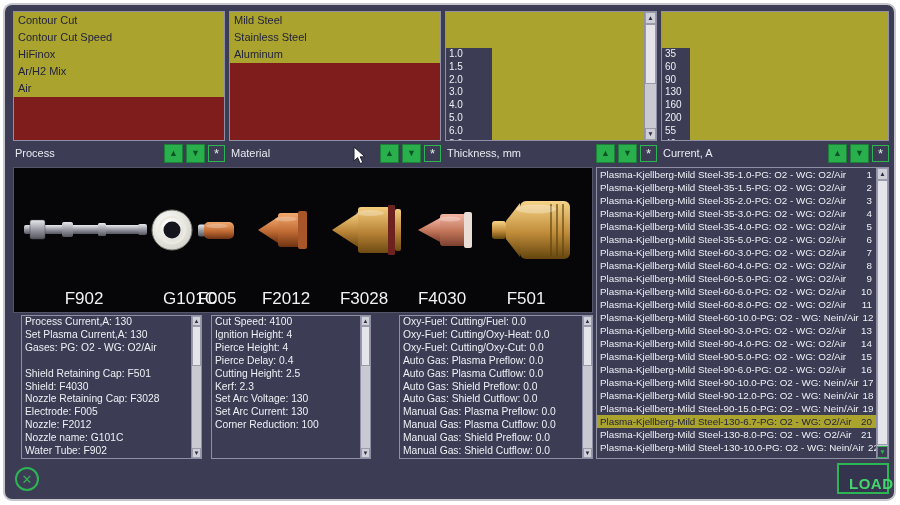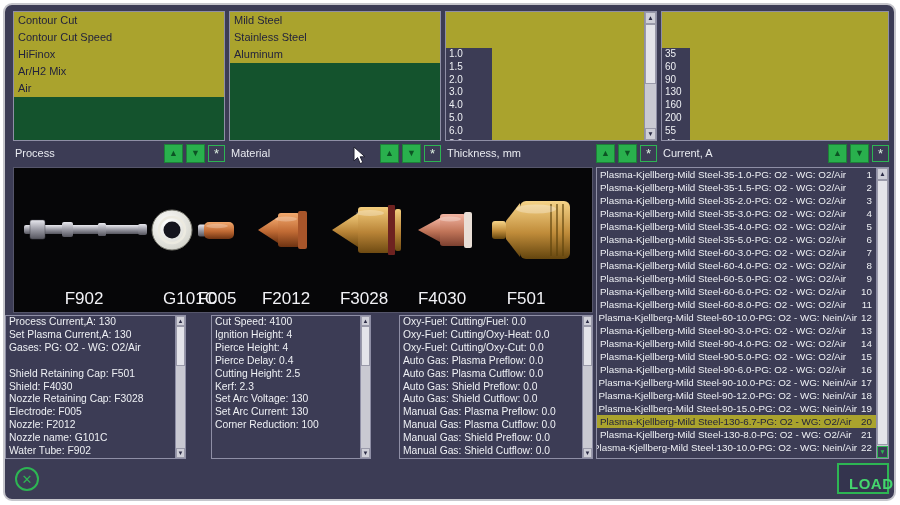--- a/index.html
+++ b/index.html
@@ -5,21 +5,21 @@
   html,body{margin:0;padding:0;width:900px;height:505px;background:#ffffff;
     font-family:"Liberation Sans",sans-serif;}
   *{box-sizing:border-box;}
   .window{position:absolute;left:3px;top:3px;width:893px;height:498px;
     background:#3c3c55;border:2px solid #c6c6cc;border-radius:9px;overflow:hidden;}
 
   
   .top{position:absolute;left:8px;top:6px;width:876px;height:154px;display:flex;gap:4px;}
   .col{display:flex;flex-direction:column;}
   .c1,.c2,.c3{width:212px;} .c4{width:228px;}
-  .listbox{height:130px;border:1px solid #8f8fa6;position:relative;overflow:hidden;background:#14532d;}
+  .listbox{height:130px;border:1px solid #8f8fa6;position:relative;overflow:hidden;background:#7f1d1d;}
   .listbox.nv{background:#aaa32d;}
   .oli{height:17px;line-height:17px;background:#aaa32d;color:#23233c;font-size:11px;
     padding-left:4px;white-space:nowrap;overflow:hidden;}
   .navcol{display:inline-block;vertical-align:top;margin-top:36px;}
   .c3 .navcol{min-width:46px;} .c4 .navcol{min-width:28px;}
   .nvi{height:12.8px;line-height:12.8px;background:#3c3c55;color:#eef0f4;font-size:10px;
     padding:0 5px 0 3px;white-space:nowrap;}
   .lbar{height:24px;display:flex;align-items:center;}
   .llab{color:#e8eaf0;font-size:11px;padding-left:2px;}
   .btns{margin-left:auto;display:flex;gap:3px;align-items:center;}
@@ -39,27 +39,27 @@
 
   
   .black{position:absolute;left:8px;top:162px;width:580px;height:146px;background:#060608;
     border:1px solid #55556a;}
   .clabel{position:absolute;bottom:3px;color:#f2f2f6;font-size:17px;transform:translateX(-50%);white-space:nowrap;}
 
   
   .records{position:absolute;left:591px;top:162px;width:293px;height:292px;border:1px solid #8f8fa6;
     background:#3c3c55;overflow:hidden;}
   .rrow{height:13px;line-height:13px;display:flex;font-size:9.8px;color:#eef0f4;
-    padding-left:3px;padding-right:16px;white-space:nowrap;overflow:hidden;justify-content:flex-end;}
+    padding-left:3px;padding-right:16px;white-space:nowrap;overflow:hidden;}
   .rrow .rnum{margin-left:auto;padding-left:4px;}
   .rrow.sel{background:#aaa32d;color:#23233c;}
 
   
   .info{position:absolute;top:310px;height:144px;border:1px solid #8f8fa6;background:#3c3c55;overflow:hidden;}
-  #infoA{left:0;width:181px;} #infoB{left:206px;width:160px;} #infoC{left:394px;width:194px;}
+  #infoA{left:16px;width:181px;} #infoB{left:206px;width:160px;} #infoC{left:394px;width:194px;}
   .iline{font-size:10.3px;line-height:12.9px;min-height:12.9px;color:#eef0f4;padding-left:3px;white-space:nowrap;}
 
   
   .closebtn{position:absolute;left:10px;top:462px;width:24px;height:24px;border-radius:50%;
     border:2px solid #2db553;color:#2db553;background:transparent;font-size:13px;line-height:19px;
     text-align:center;padding:0;cursor:pointer;}
   .loadbtn{position:absolute;left:832px;top:458px;width:52px;height:31px;background:#34344e;
     border:2px solid #2db553;color:#45d56e;font-size:15px;font-weight:bold;letter-spacing:.5px;
     text-align:center;padding:10px;cursor:pointer;}
   .cursor{position:absolute;left:348px;top:141px;pointer-events:none;}

